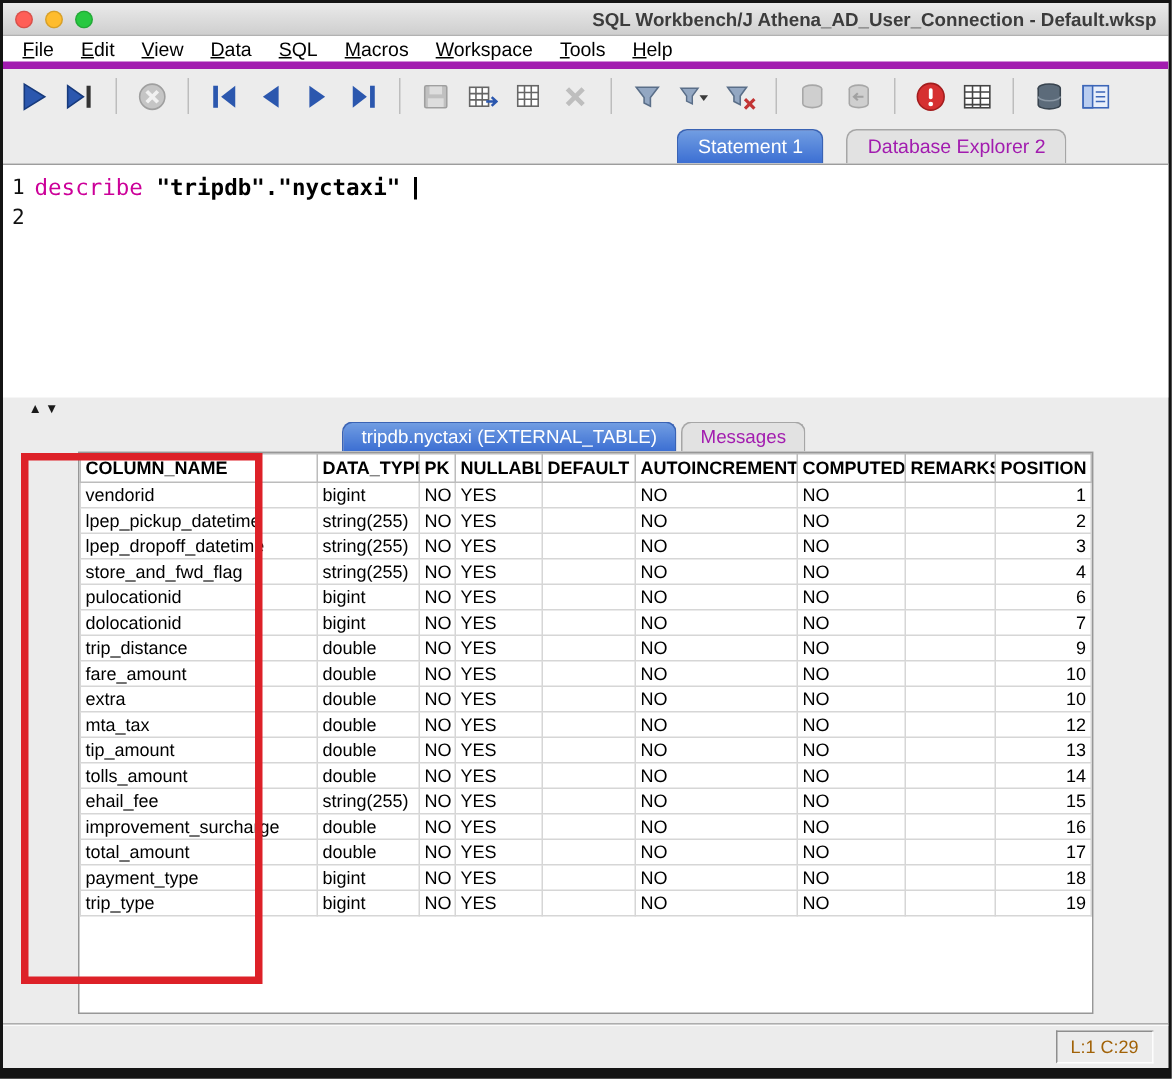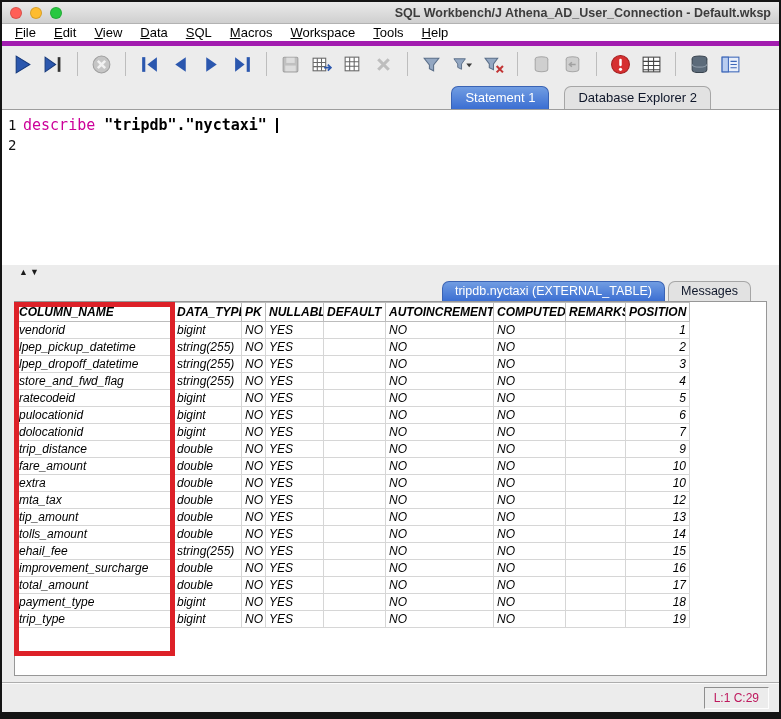--- a/index.html
+++ b/index.html
@@ -26,54 +26,54 @@
   .toolbar { height:36px; flex:0 0 auto; display:flex; align-items:center; padding:0 6px; gap:2px; }
   .tb-btn { width:29px; height:29px; display:flex; align-items:center; justify-content:center; border-radius:3px; }
   .tb-btn svg { width:21px; height:21px; display:block; }
   .tb-btn.disabled { opacity:.8; }
   .tb-sep { width:1px; height:24px; background:#bdbdbd; margin:0 7px; flex:0 0 auto; }
 
   
   .tabbar { height:27px; flex:0 0 auto; display:flex; align-items:flex-end; justify-content:flex-end;
             padding-right:68px; gap:15px; }
   .tab { font-size:13px; padding:3px 13px 4px; border-radius:7px 7px 0 0; background:#e2e2e2;
-         border:1px solid #a6a6a6; border-bottom:none; color:#0f172a; white-space:nowrap; }
+         border:1px solid #a6a6a6; border-bottom:none; color:#a21caf; white-space:nowrap; }
   .tab.selected { background:linear-gradient(#719de2,#3b6ed2); color:#fff; border-color:#3a63b4; }
 
   
   .editor { height:156px; flex:0 0 auto; background:#fff; border-top:1px solid #9d9d9d;
             font-family:"DejaVu Sans Mono", monospace; font-size:15px; padding-top:5px; }
   .code-row { display:flex; align-items:center; height:20px; }
   .gutter-num { width:21px; padding-left:6px; color:#111; font-size:14px; flex:0 0 auto; }
   .code-text { white-space:pre; }
   .kw { color:#cc0099; }
   .ident { color:#000; font-weight:bold; }
   .caret { display:inline-block; width:2px; height:15px; background:#000; margin-left:9px; vertical-align:middle; }
 
   
   .splitter { height:13px; flex:0 0 auto; display:flex; align-items:center; padding-left:17px;
               font-size:9px; color:#1a1a1a; letter-spacing:2px; }
 
   
-  .result-panel { flex:1 1 auto; display:flex; flex-direction:column; padding:0 12px; min-height:0; }
+  .result-panel { flex:1 1 auto; display:flex; flex-direction:column; padding:0 12px; min-height:0;align-items:center; }
   .result-tabbar { height:23px; flex:0 0 auto; display:flex; align-items:flex-end; justify-content:flex-end;
                    padding-right:16px; gap:3px; }
   .result-tabbar .tab { font-size:12.5px; padding:2px 12px 3px; }
-  .result-body { flex:1 1 auto; background:#fff; border:1px solid #979797; overflow:hidden; margin-bottom:6px;font-style:italic; }
+  .result-body { flex:1 1 auto; background:#fff; border:1px solid #979797; overflow:hidden; margin-bottom:6px; }
   table.results { border-collapse:collapse; table-layout:fixed; width:674px; font-size:12px; color:#000; }
   .results th { font-weight:bold; border:1px solid #bcbcbc; height:19px; padding:0 3px; text-align:left;
                 background:#fff; overflow:hidden; white-space:nowrap; }
   .results td { border:1px solid #d6d6d6; height:17px; padding:0 3px; overflow:hidden; white-space:nowrap; }
   .results td.num { text-align:right; }
 
   
   .statusbar { height:30px; flex:0 0 auto; border-top:1px solid #adadad; box-shadow:inset 0 1px 0 #fbfbfb;
                display:flex; align-items:center; justify-content:flex-end; padding:0 10px; }
   .status-box { border-style:solid; border-width:1px; border-color:#8e8e8e #fdfdfd #fdfdfd #8e8e8e;
-                padding:3px 9px; font-size:12px; color:#be185d; min-width:64px; text-align:left; }
+                padding:3px 9px; font-size:12px; color:#a16207; min-width:64px; text-align:left; }
 
   
   .annotation { position:absolute; left:12px; top:300px; width:161px; height:354px;
                 border:5px solid #dd2128; pointer-events:none; z-index:50; background:transparent; }
 </style>
 </head>
 <body>
 
 <div class="window">
 
@@ -348,31 +348,20 @@
               <td>string(255)</td>
               <td>NO</td>
               <td>YES</td>
               <td></td>
               <td>NO</td>
               <td>NO</td>
               <td></td>
               <td class="num">4</td>
             </tr>
             <tr>
-              <td>ratecodeid</td>
-              <td>bigint</td>
-              <td>NO</td>
-              <td>YES</td>
-              <td></td>
-              <td>NO</td>
-              <td>NO</td>
-              <td></td>
-              <td class="num">5</td>
-            </tr>
-            <tr>
               <td>pulocationid</td>
               <td>bigint</td>
               <td>NO</td>
               <td>YES</td>
               <td></td>
               <td>NO</td>
               <td>NO</td>
               <td></td>
               <td class="num">6</td>
             </tr>

